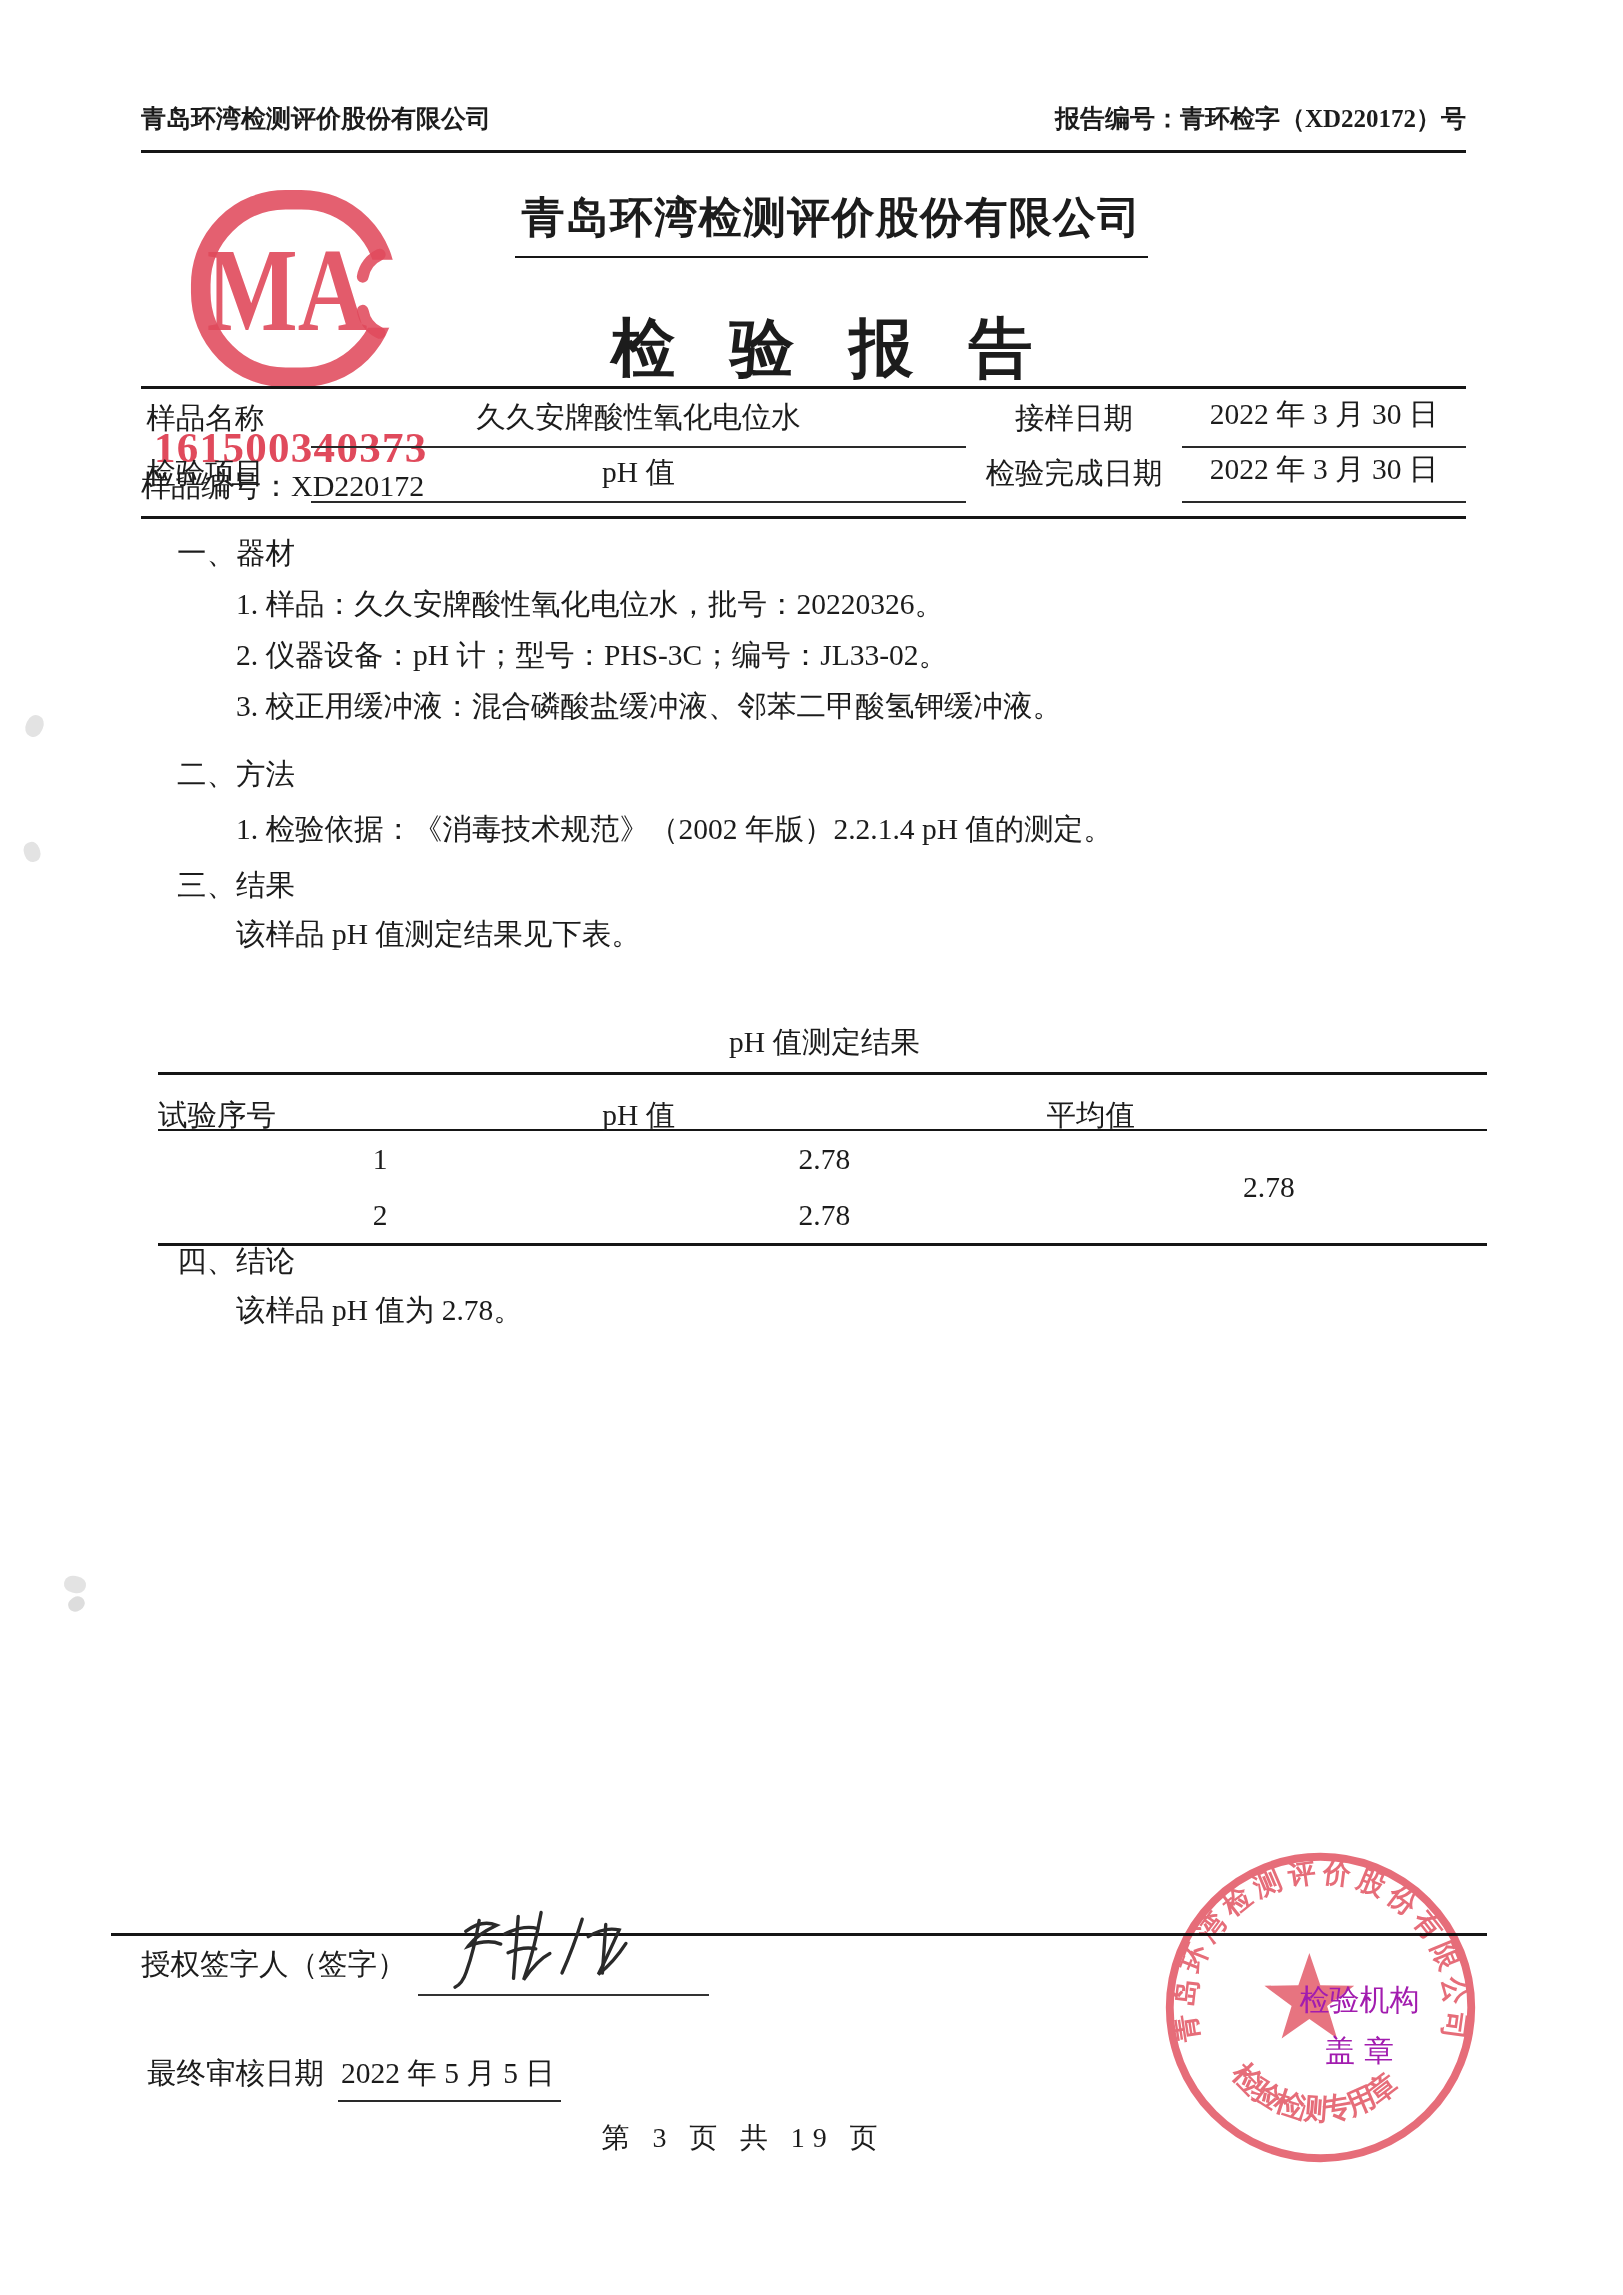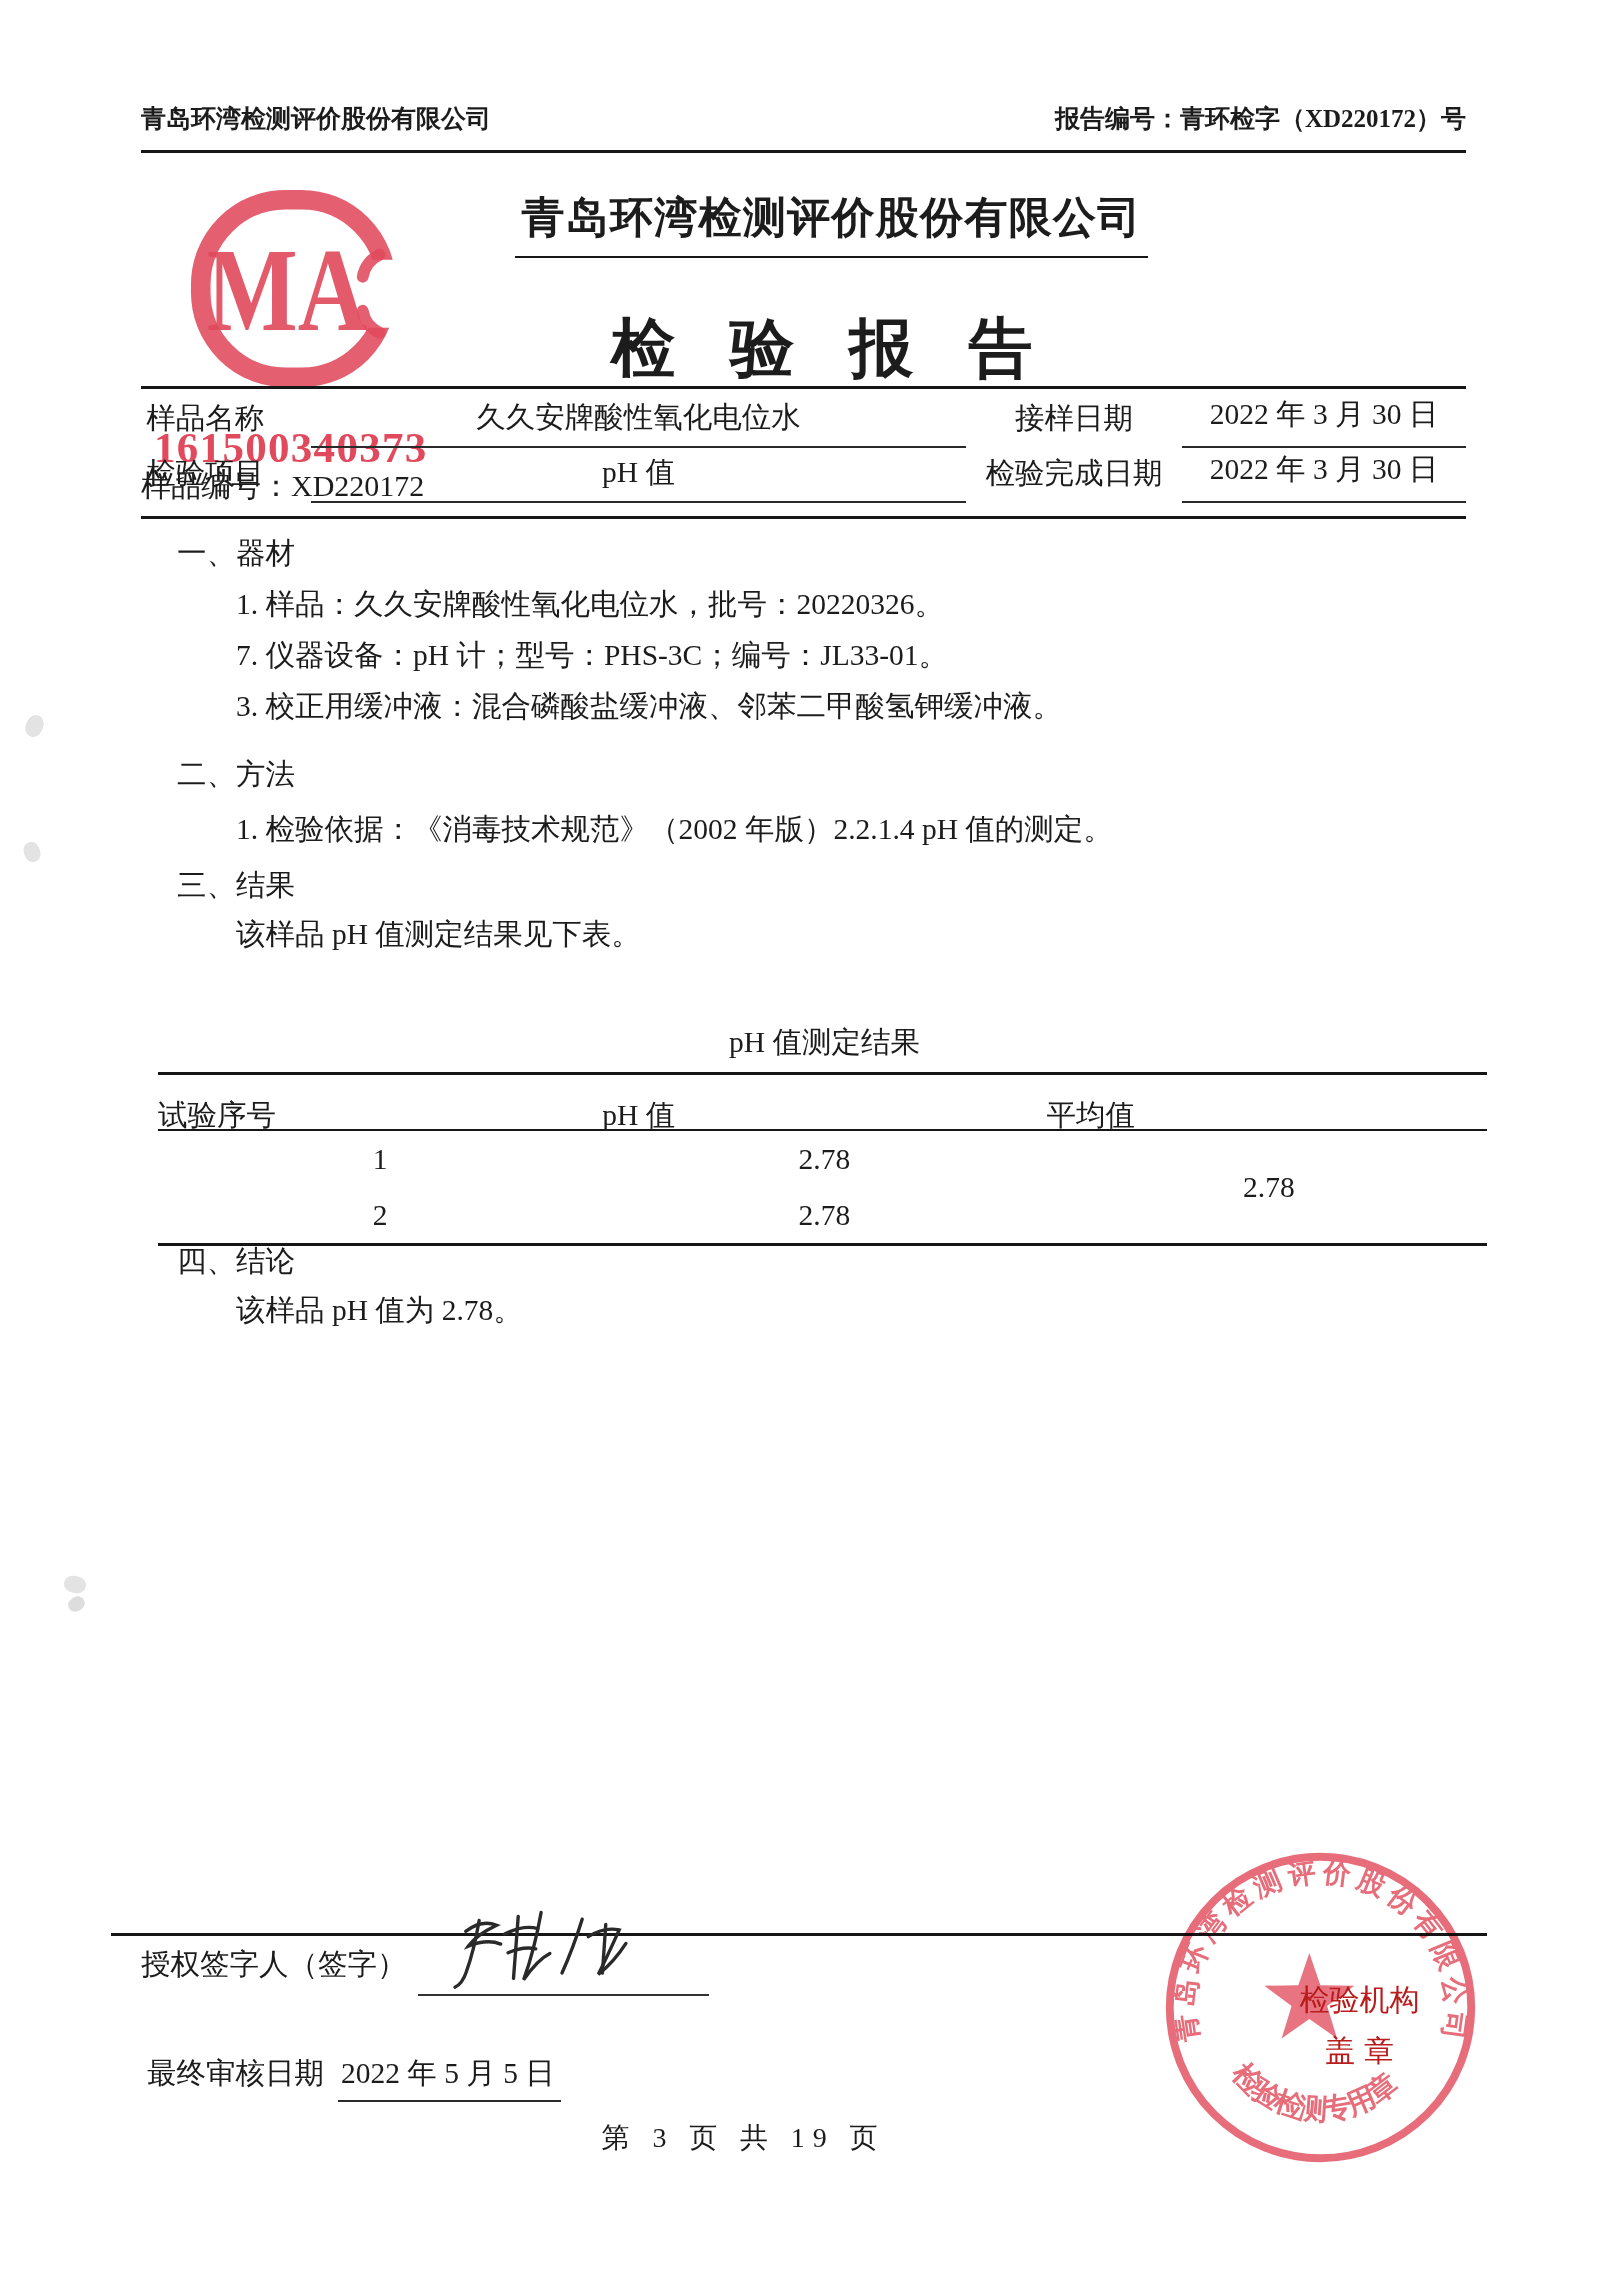--- a/index.html
+++ b/index.html
@@ -76,21 +76,21 @@
   .sig-label{position:absolute;left:141px;top:1945px;font-size:29.5px;}
   .sig-svg{position:absolute;left:445px;top:1903px;width:203px;height:101px;}
   .sig-underline{position:absolute;left:418px;top:1994px;width:291px;height:2px;background:#333;}
   .review-line{position:absolute;left:147px;top:2054px;font-size:29.5px;}
   .review-date{margin-left:14.4px;border-bottom:2px solid #2a2a2a;padding:0 6.5px 10.5px 2.6px;}
 
   
   .seal-svg{position:absolute;left:1137px;top:1824px;width:367px;height:367px;
             mix-blend-mode:multiply;opacity:.92;}
   .seal-label{position:absolute;left:1299px;top:1982px;width:121px;text-align:center;
-              font-size:30px;color:#b91c1c;line-height:1.2;}
+              font-size:30px;color:#a21caf;line-height:1.2;}
   .seal-label .l2{margin-top:15px;letter-spacing:9.2px;padding-left:9.2px;}
 
   
   .footer{position:absolute;left:0;top:2119px;width:100%;text-align:center;
           font-size:28px;letter-spacing:7.9px;}
 </style>
 </head>
 <body>
 
 <div class="page">
@@ -133,21 +133,21 @@
       <span class="it-label-l">检验项目</span>
       <span class="it-value-l">pH 值</span>
       <span class="it-label-r">检验完成日期</span>
       <span class="it-value-r">2022 年 3 月 30 日</span>
     </div>
   </div>
 
   <div class="body-flow">
     <div class="sec-h">一、器材</div>
     <div class="item mt-a">1. 样品：久久安牌酸性氧化电位水，批号：20220326。</div>
-    <div class="item mt-a">7. 仪器设备：pH 计；型号：PHS-3C；编号：JL33-01。</div>
+    <div class="item mt-a">2. 仪器设备：pH 计；型号：PHS-3C；编号：JL33-02。</div>
     <div class="item mt-a">3. 校正用缓冲液：混合磷酸盐缓冲液、邻苯二甲酸氢钾缓冲液。</div>
 
     <div class="sec-h mt-b">二、方法</div>
     <div class="item mt-c">1. 检验依据：《消毒技术规范》（2002 年版）2.2.1.4 pH 值的测定。</div>
 
     <div class="sec-h mt-c">三、结果</div>
     <div class="item mt-d">该样品 pH 值测定结果见下表。</div>
   </div>
 
   <div class="results-block">

